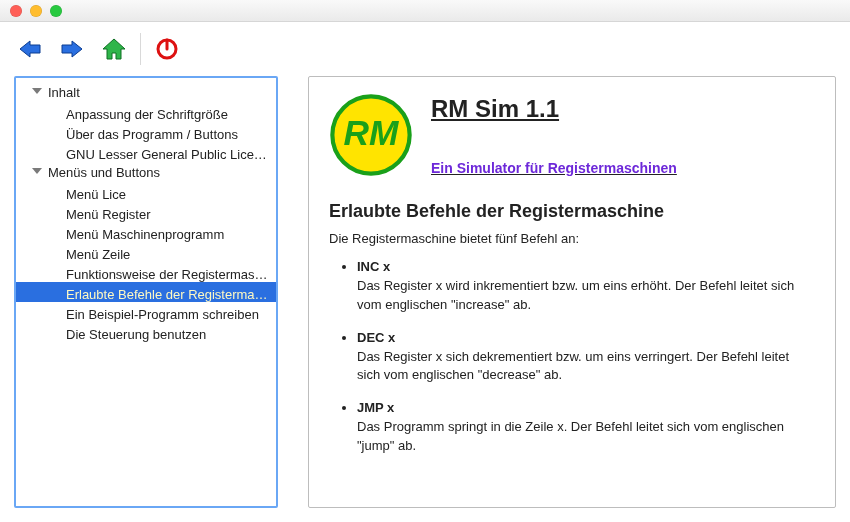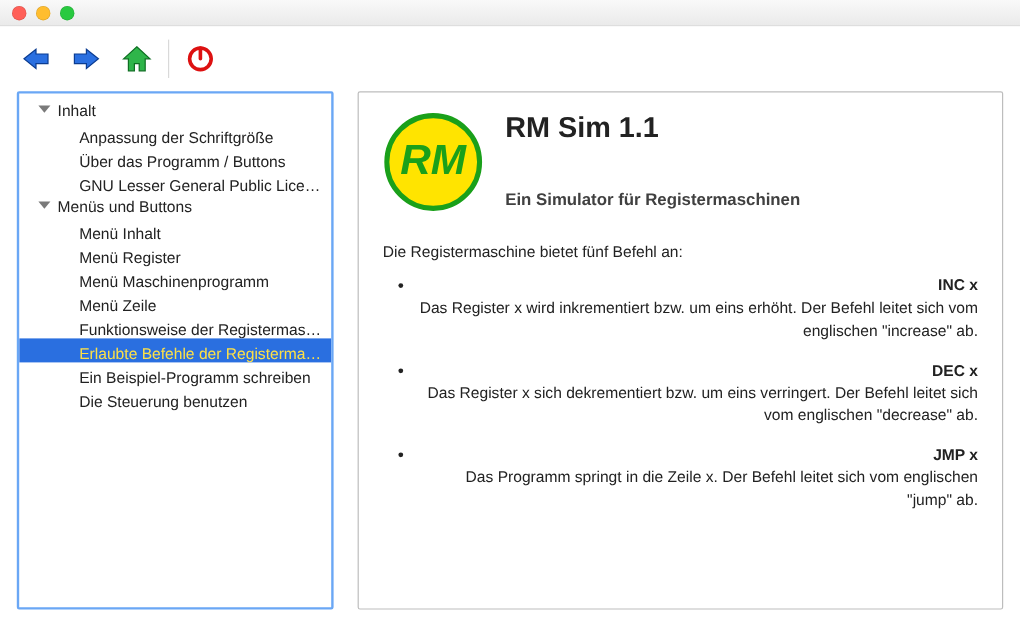--- a/index.html
+++ b/index.html
@@ -44,21 +44,21 @@
     border-radius: 4px;
     cursor: pointer;
   }
   .sep {
     width: 1px; height: 32px; background: #d9d9d9;
   }
 
   .content {
     display: flex;
     padding: 0 14px 14px 14px;
-    gap: 20px;
+    gap: 30px;
     height: calc(522px - 22px - 54px);
   }
 
   .nav {
     width: 264px;
     border: 2px solid #6aa7f5;
     border-radius: 2px;
     background: #fff;
     overflow: hidden;
     padding: 4px 0;
@@ -90,64 +90,64 @@
     border-top: 6px solid #7a7a7a;
   }
   .nav-row.item { padding-left: 50px; align-items: flex-end; }
   .nav-row .label {
     overflow: hidden;
     text-overflow: ellipsis;
     white-space: nowrap;
   }
   .nav-row.selected {
     background: #2a6fe0;
-    color: #fde047;
+    color: #fef9c3;
   }
 
   .detail {
     flex: 1;
     border: 1px solid #bdbdbd;
     border-radius: 2px;
     padding: 16px 20px;
     overflow: hidden;
   }
   .hero {
     display: flex;
-    align-items: flex-start;
+    align-items: center;
     gap: 18px;
     margin-bottom: 24px;
+    text-decoration: underline;
   }
   .hero-logo {
     width: 84px; height: 84px; flex-shrink:0;
   }
   .hero h1 {
     margin: 0 0 4px 0;
     font-size: 24px;
     font-weight: 700;
   }
   .hero .sub {
     font-size: 14px;
     font-weight: 600;
-    color: #404040;
+    color: #6d28d9;
     margin-top: 37px;
   }
   .detail h2 {
     font-size: 18px;
     font-weight: 700;
     margin: 12px 0 8px 0;
   }
   .detail p {
     margin: 6px 0 10px 0;
     font-size: 13px;
     line-height: 1.4;
   }
   .detail ul {
     margin: 0;
     padding-left: 28px;
-    text-align: right;
   }
   .detail li {
     margin-bottom: 14px;
     line-height: 1.45;
   }
   .detail li b { font-weight: 700; }
 </style>
 </head>
 <body>
 
@@ -196,21 +196,21 @@
         <span class="label">Über das Programm / Buttons</span>
       </div>
       <div class="nav-row item">
         <span class="label">GNU Lesser General Public Lice…</span>
       </div>
       <div class="nav-row section">
         <span class="disclosure"></span>
         <span class="label">Menüs und Buttons</span>
       </div>
       <div class="nav-row item">
-        <span class="label">Menü Inhalt</span>
+        <span class="label">Menü Lice</span>
       </div>
       <div class="nav-row item">
         <span class="label">Menü Register</span>
       </div>
       <div class="nav-row item">
         <span class="label">Menü Maschinenprogramm</span>
       </div>
       <div class="nav-row item">
         <span class="label">Menü Zeile</span>
       </div>
@@ -232,20 +232,21 @@
     <div class="hero">
       <svg class="hero-logo" viewBox="0 0 100 100">
         <circle cx="50" cy="50" r="46" fill="#ffe400" stroke="#1aa01a" stroke-width="5"></circle>
         <text x="50" y="62" text-anchor="middle" font-family="Arial, sans-serif" font-size="42" font-weight="700" font-style="italic" fill="#1aa01a">RM</text>
       </svg>
       <div>
         <h1>RM Sim 1.1</h1>
         <div class="sub">Ein Simulator für Registermaschinen</div>
       </div>
     </div>
+    <h2>Erlaubte Befehle der Registermaschine</h2>
     <p>Die Registermaschine bietet fünf Befehl an:</p>
     <ul id="cmdlist">
         <li><b>INC x</b><br><span>Das Register x wird inkrementiert bzw. um eins erhöht. Der Befehl leitet sich vom englischen "increase" ab.</span></li>
         <li><b>DEC x</b><br><span>Das Register x sich dekrementiert bzw. um eins verringert. Der Befehl leitet sich vom englischen "decrease" ab.</span></li>
         <li><b>JMP x</b><br><span>Das Programm springt in die Zeile x. Der Befehl leitet sich vom englischen "jump" ab.</span></li>
       </ul>
   </div>
 
 </div>
 

